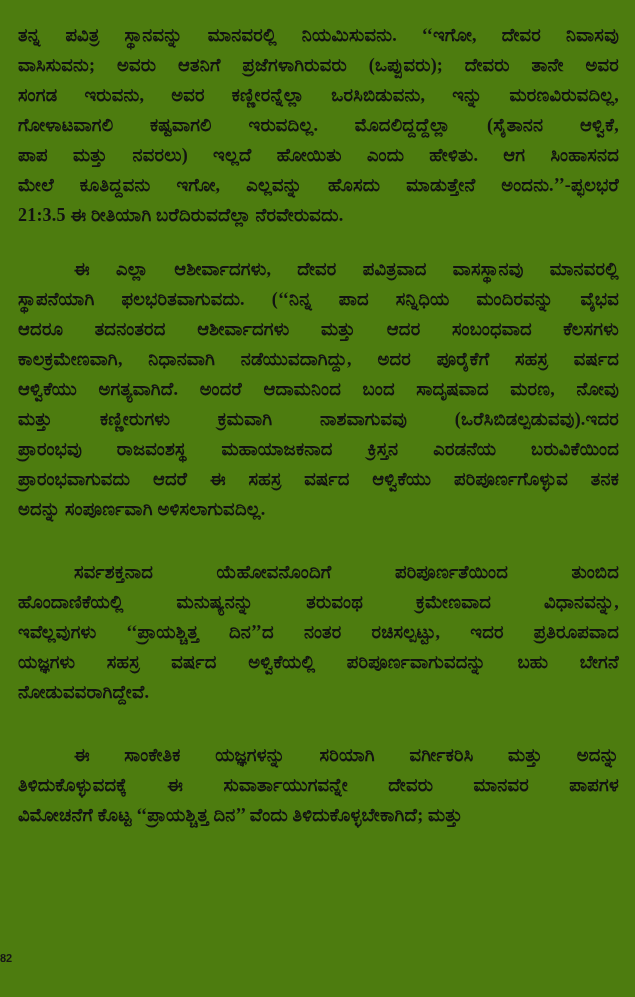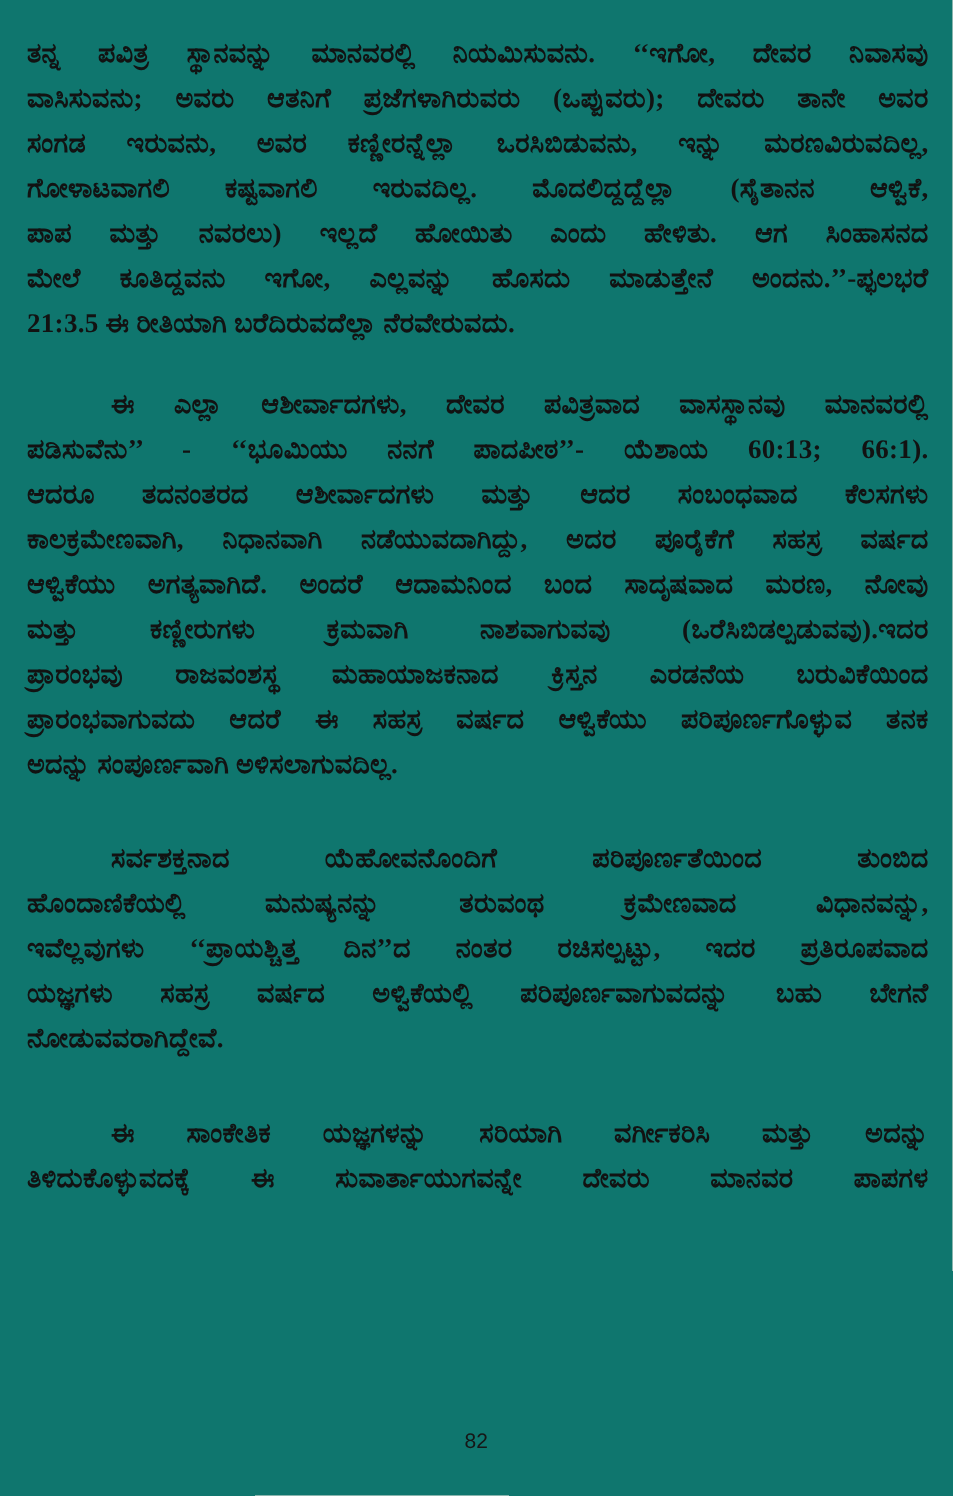--- a/index.html
+++ b/index.html
@@ -5,21 +5,21 @@
   html, body {
     margin: 0;
     padding: 0;
     background: #e9e7e2;
   }
   .page {
     position: relative;
     width: 635px;
     height: 997px;
     margin: 0 auto;
-    background: #0f766e;
+    background: #4d7c0f;
     overflow: hidden;
     font-family: "Liberation Serif", serif;
     color: #121212;
   }
   .text-body {
     position: absolute;
     top: 20px;
     left: 18px;
     width: 601px;
   }
@@ -41,58 +41,59 @@
     text-align-last: left;
   }
   .line-indent {
     text-indent: 56px;
   }
   .page-number {
     position: absolute;
     top: 952px;
     left: 0;
     width: 100%;
-    text-align: center;
+    text-align: left;
     font-family: "Liberation Sans", sans-serif;
-    font-size: 14px;
-    font-weight: normal;
+    font-size: 11px;
+    font-weight: bold;
     color: #161616;
   }
 </style>
 </head>
 <body>
 
 <div class="page">
   <div class="text-body">
       <div class="paragraph">
         <div class="line">ತನ್ನ ಪವಿತ್ರ ಸ್ಥಾನವನ್ನು ಮಾನವರಲ್ಲಿ ನಿಯಮಿಸುವನು. ‘‘ಇಗೋ, ದೇವರ ನಿವಾಸವು</div>
         <div class="line">ವಾಸಿಸುವನು; ಅವರು ಆತನಿಗೆ ಪ್ರಜೆಗಳಾಗಿರುವರು (ಒಪ್ಪುವರು); ದೇವರು ತಾನೇ ಅವರ</div>
         <div class="line">ಸಂಗಡ ಇರುವನು, ಅವರ ಕಣ್ಣೀರನ್ನೆಲ್ಲಾ ಒರಸಿಬಿಡುವನು, ಇನ್ನು ಮರಣವಿರುವದಿಲ್ಲ,</div>
         <div class="line">ಗೋಳಾಟವಾಗಲಿ ಕಷ್ಟವಾಗಲಿ ಇರುವದಿಲ್ಲ. ಮೊದಲಿದ್ದದ್ದೆಲ್ಲಾ (ಸೈತಾನನ ಆಳ್ವಿಕೆ,</div>
         <div class="line">ಪಾಪ ಮತ್ತು ನವರಲು) ಇಲ್ಲದೆ ಹೋಯಿತು ಎಂದು ಹೇಳಿತು. ಆಗ ಸಿಂಹಾಸನದ</div>
         <div class="line">ಮೇಲೆ ಕೂತಿದ್ದವನು ಇಗೋ, ಎಲ್ಲವನ್ನು ಹೊಸದು ಮಾಡುತ್ತೇನೆ ಅಂದನು.’’-ಪ್ಫಲಭರೆ</div>
         <div class="line line-last">21:3.5 ಈ ರೀತಿಯಾಗಿ ಬರೆದಿರುವದೆಲ್ಲಾ ನೆರವೇರುವದು.</div>
       </div>
       <div class="paragraph">
         <div class="line line-indent">ಈ ಎಲ್ಲಾ ಆಶೀರ್ವಾದಗಳು, ದೇವರ ಪವಿತ್ರವಾದ ವಾಸಸ್ಥಾನವು ಮಾನವರಲ್ಲಿ</div>
-        <div class="line">ಪಡಿಸುವೆನು’’ - ‘‘ಭೂಮಿಯು ನನಗೆ ಪಾದಪೀಠ’’- ಯೆಶಾಯ 60:13; 66:1).</div>
+        <div class="line">ಸ್ಥಾಪನೆಯಾಗಿ ಫಲಭರಿತವಾಗುವದು. (‘‘ನಿನ್ನ ಪಾದ ಸನ್ನಿಧಿಯ ಮಂದಿರವನ್ನು ವೈಭವ</div>
         <div class="line">ಆದರೂ ತದನಂತರದ ಆಶೀರ್ವಾದಗಳು ಮತ್ತು ಆದರ ಸಂಬಂಧವಾದ ಕೆಲಸಗಳು</div>
         <div class="line">ಕಾಲಕ್ರಮೇಣವಾಗಿ, ನಿಧಾನವಾಗಿ ನಡೆಯುವದಾಗಿದ್ದು, ಅದರ ಪೂರೈಕೆಗೆ ಸಹಸ್ರ ವರ್ಷದ</div>
         <div class="line">ಆಳ್ವಿಕೆಯು ಅಗತ್ಯವಾಗಿದೆ. ಅಂದರೆ ಆದಾಮನಿಂದ ಬಂದ ಸಾದೃಷವಾದ ಮರಣ, ನೋವು</div>
         <div class="line">ಮತ್ತು ಕಣ್ಣೀರುಗಳು ಕ್ರಮವಾಗಿ ನಾಶವಾಗುವವು (ಒರೆಸಿಬಿಡಲ್ಪಡುವವು).ಇದರ</div>
         <div class="line">ಪ್ರಾರಂಭವು ರಾಜವಂಶಸ್ಥ ಮಹಾಯಾಜಕನಾದ ಕ್ರಿಸ್ತನ ಎರಡನೆಯ ಬರುವಿಕೆಯಿಂದ</div>
         <div class="line">ಪ್ರಾರಂಭವಾಗುವದು ಆದರೆ ಈ ಸಹಸ್ರ ವರ್ಷದ ಆಳ್ವಿಕೆಯು ಪರಿಪೂರ್ಣಗೊಳ್ಳುವ ತನಕ</div>
         <div class="line line-last">ಅದನ್ನು ಸಂಪೂರ್ಣವಾಗಿ ಅಳಿಸಲಾಗುವದಿಲ್ಲ.</div>
       </div>
       <div class="paragraph gap-large">
         <div class="line line-indent">ಸರ್ವಶಕ್ತನಾದ ಯೆಹೋವನೊಂದಿಗೆ ಪರಿಪೂರ್ಣತೆಯಿಂದ ತುಂಬಿದ</div>
         <div class="line">ಹೊಂದಾಣಿಕೆಯಲ್ಲಿ ಮನುಷ್ಯನನ್ನು ತರುವಂಥ ಕ್ರಮೇಣವಾದ ವಿಧಾನವನ್ನು,</div>
         <div class="line">ಇವೆಲ್ಲವುಗಳು ‘‘ಪ್ರಾಯಶ್ಚಿತ್ತ ದಿನ’’ದ ನಂತರ ರಚಿಸಲ್ಪಟ್ಟು, ಇದರ ಪ್ರತಿರೂಪವಾದ</div>
         <div class="line">ಯಜ್ಞಗಳು ಸಹಸ್ರ ವರ್ಷದ ಅಳ್ವಿಕೆಯಲ್ಲಿ ಪರಿಪೂರ್ಣವಾಗುವದನ್ನು ಬಹು ಬೇಗನೆ</div>
         <div class="line line-last">ನೋಡುವವರಾಗಿದ್ದೇವೆ.</div>
       </div>
       <div class="paragraph gap-large">
         <div class="line line-indent">ಈ ಸಾಂಕೇತಿಕ ಯಜ್ಞಗಳನ್ನು ಸರಿಯಾಗಿ ವರ್ಗೀಕರಿಸಿ ಮತ್ತು ಅದನ್ನು</div>
         <div class="line">ತಿಳಿದುಕೊಳ್ಳುವದಕ್ಕೆ ಈ ಸುವಾರ್ತಾಯುಗವನ್ನೇ ದೇವರು ಮಾನವರ ಪಾಪಗಳ</div>
+        <div class="line line-last">ವಿಮೋಚನೆಗೆ ಕೊಟ್ಟ ‘‘ಪ್ರಾಯಶ್ಚಿತ್ತ ದಿನ’’ ವೆಂದು ತಿಳಿದುಕೊಳ್ಳಬೇಕಾಗಿದೆ; ಮತ್ತು</div>
       </div>
     </div>
   <div class="page-number">82</div>
 </div>
 
 </body></html>

